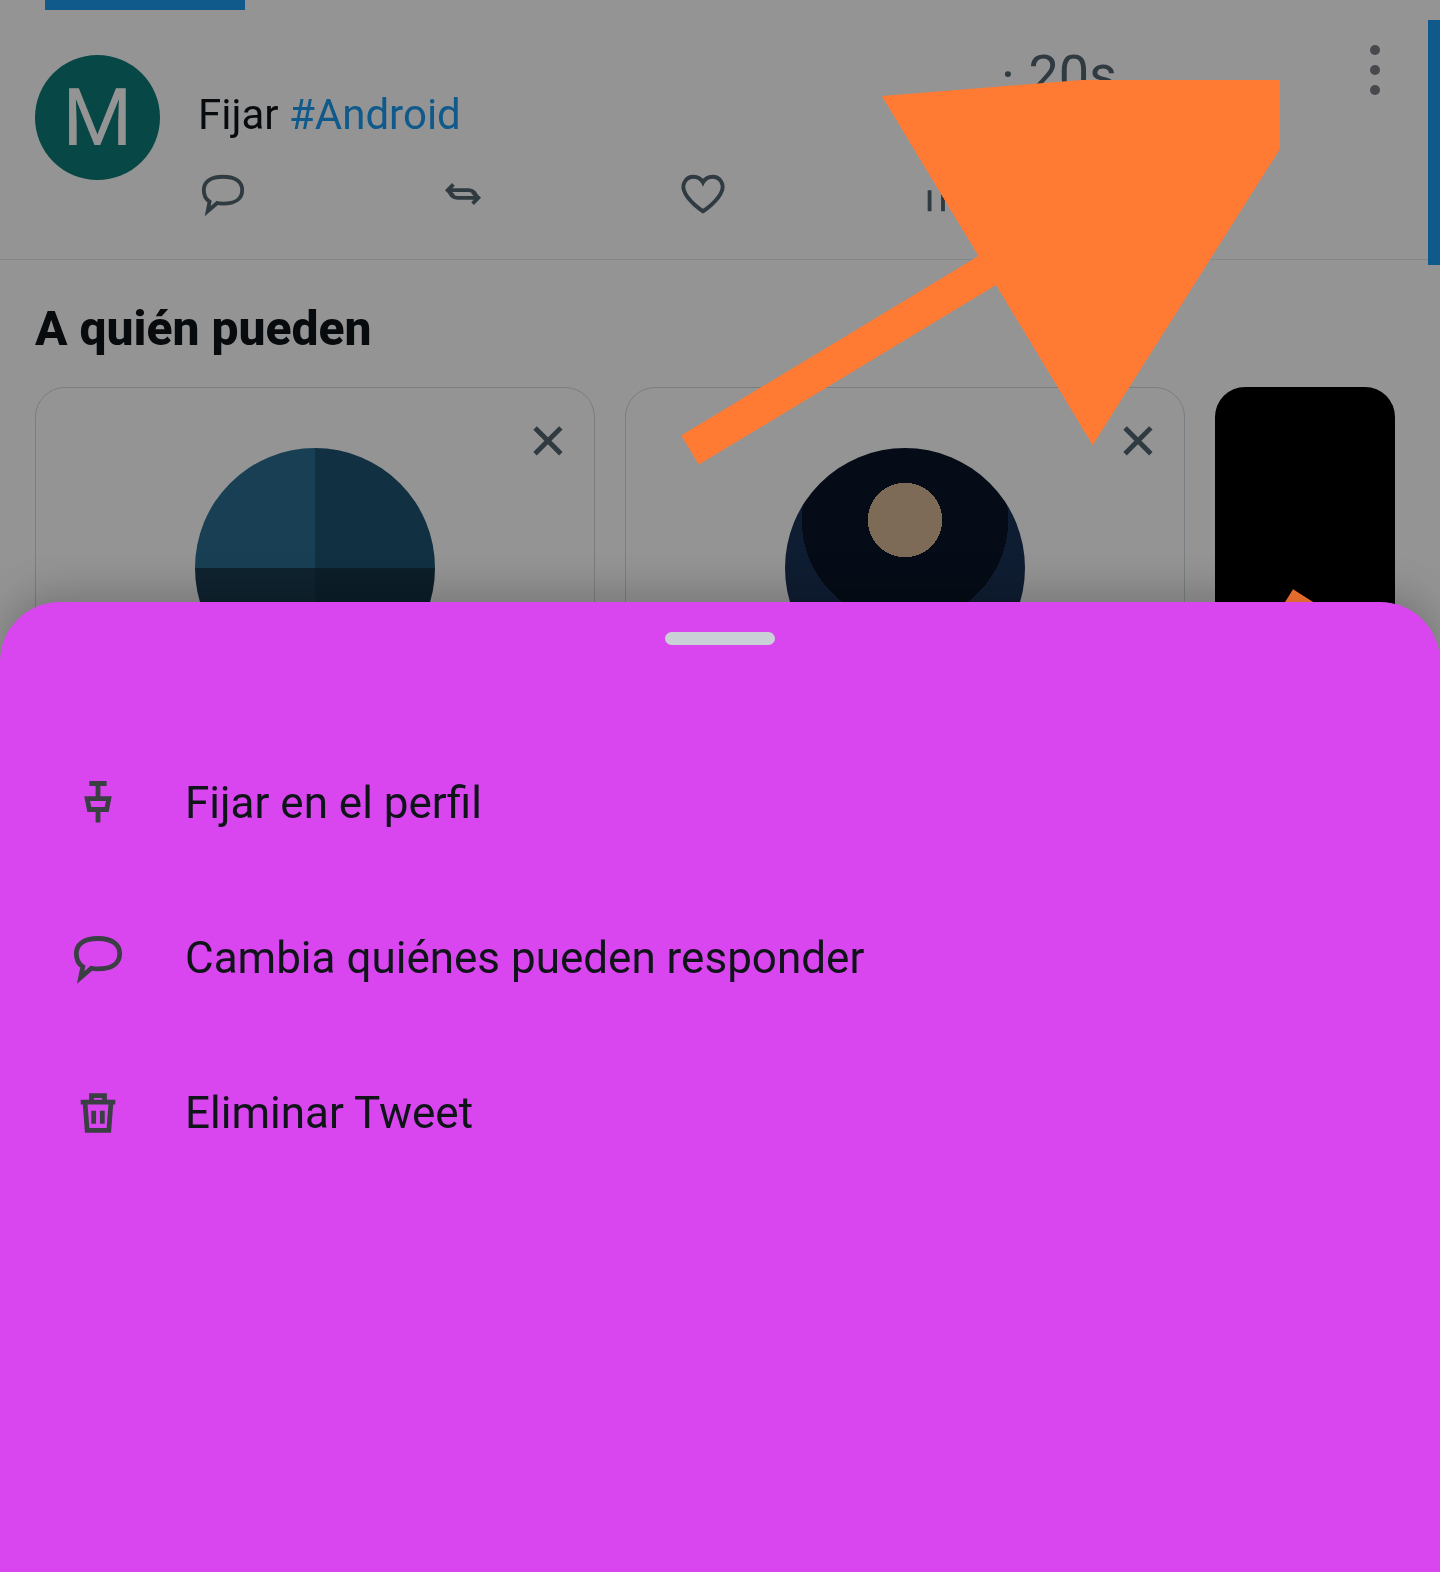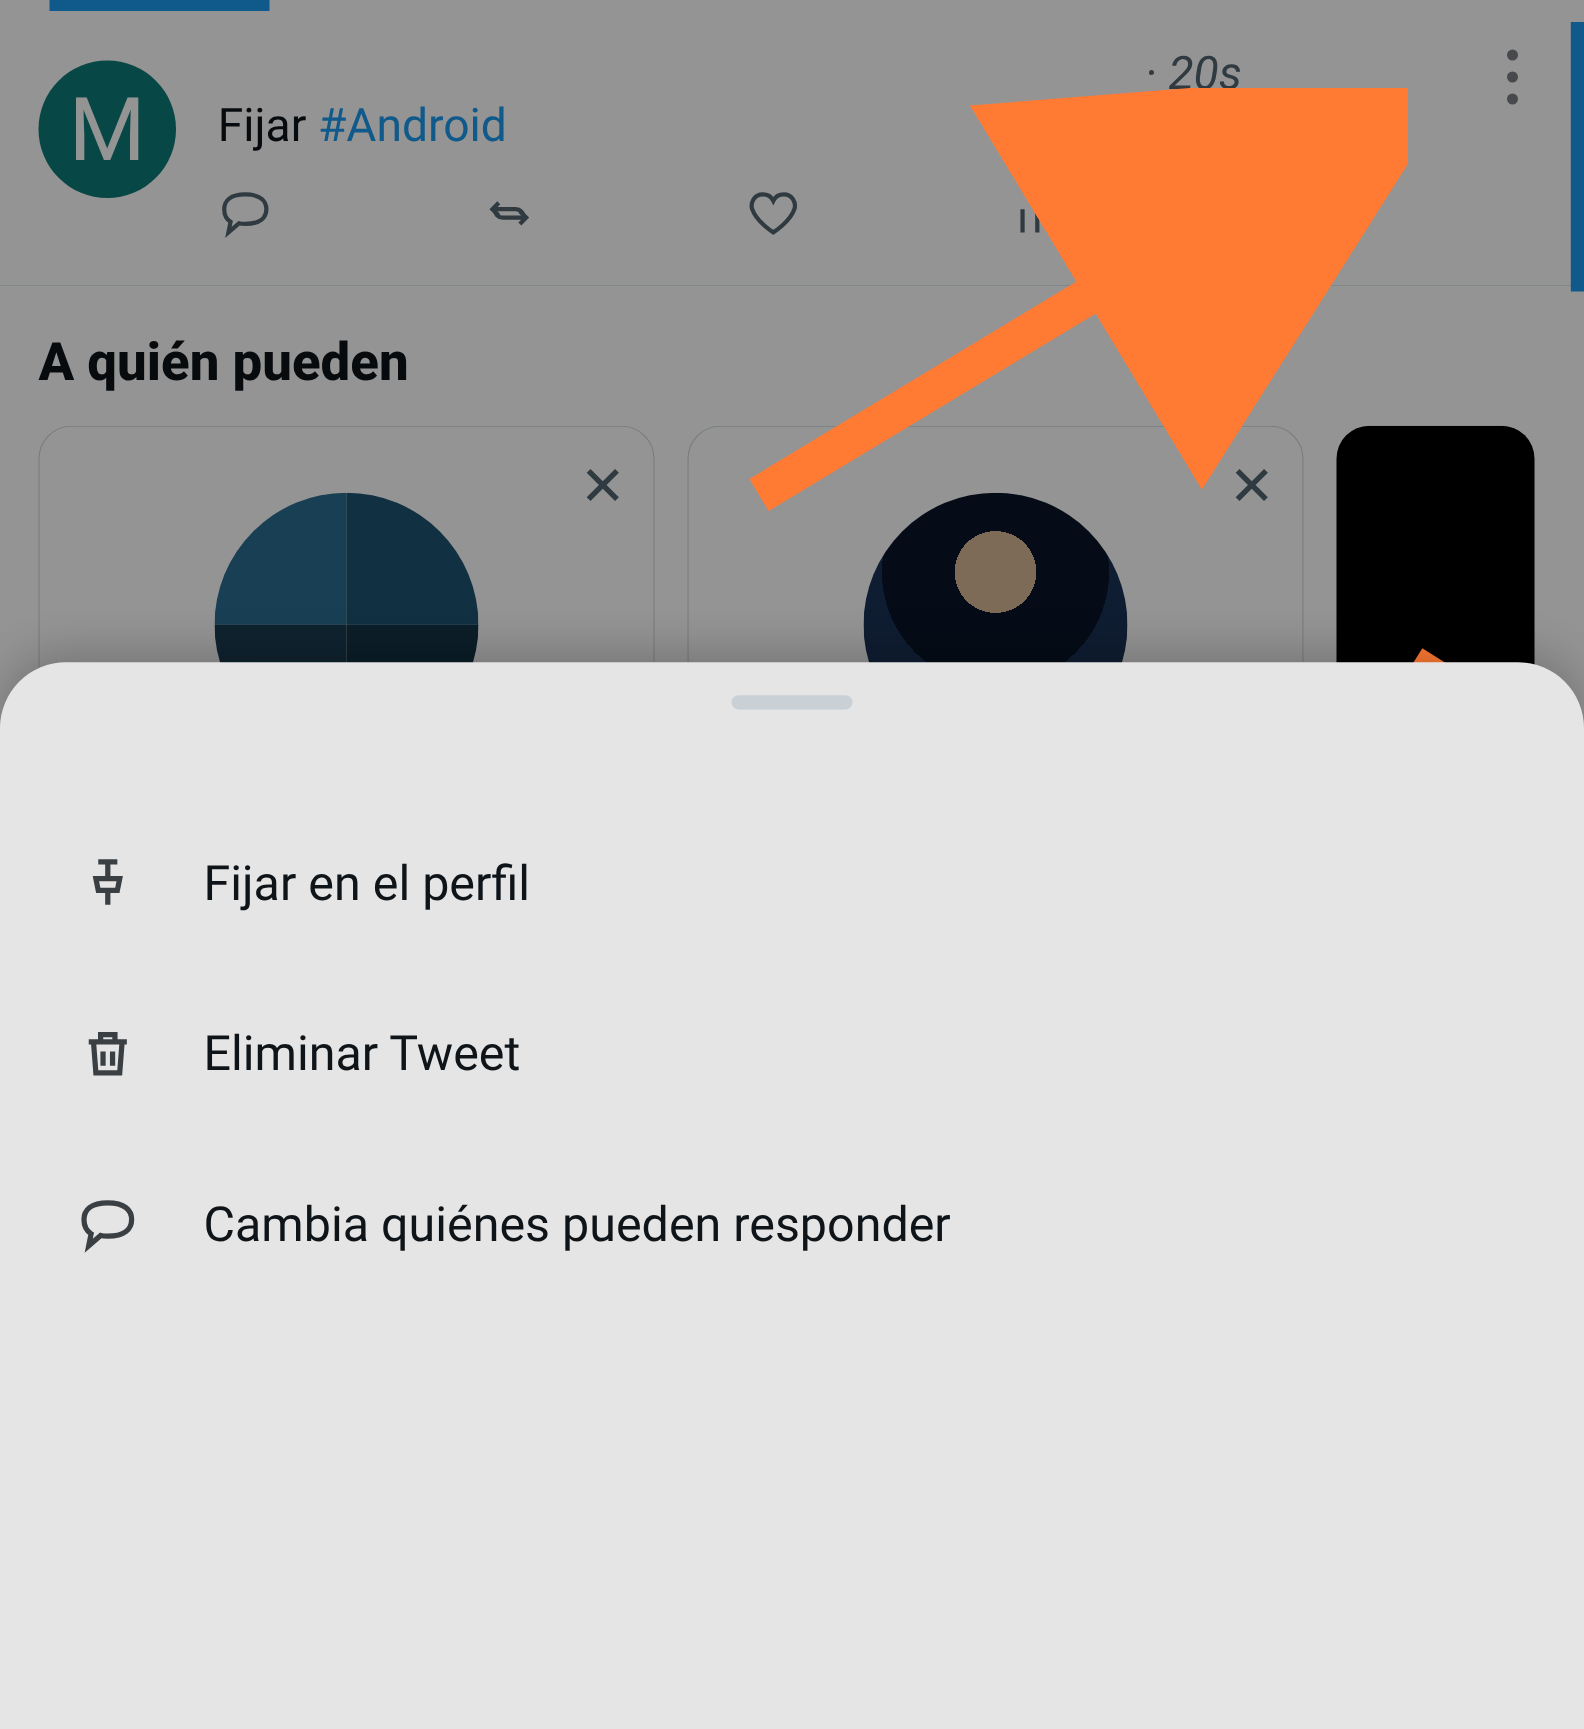--- a/index.html
+++ b/index.html
@@ -60,25 +60,24 @@
       display: flex;
       justify-content: flex-start;
       align-items: center;
       height: 60px;
       color: #536471;
       font-size: 40px;
       position: relative;
     }
     .tweet-time {
       position: absolute;
-      right: 276px;
+      right: 288px;
       top: 18px;
       color: #536471;
-      font-size: 42px;
-      font-style: italic;
+      font-size: 54px;
     }
     .more-dots {
       position: absolute;
       right: 15px;
       top: 20px;
       width: 30px;
       height: 50px;
       display: flex;
       flex-direction: column;
       justify-content: space-between;
@@ -186,21 +185,21 @@
       width: 12px;
       height: 245px;
       background: #1d9bf0;
     }
     .bottom-sheet {
       position: absolute;
       bottom: 0;
       left: 0;
       right: 0;
       height: 970px;
-      background: #e5e5e5;
+      background: #d946ef;
       border-top-left-radius: 60px;
       border-top-right-radius: 60px;
       box-shadow: 0 -10px 40px rgba(0,0,0,0.2);
       padding-top: 30px;
     }
     .sheet-handle {
       width: 110px;
       height: 13px;
       background: #c9d0d6;
       border-radius: 8px;
@@ -347,27 +346,27 @@
       <svg viewBox="0 0 24 24">
           <path d="M8 3h8M12 3v7M7 10h10l-1 5H8zM12 15v6"></path>
         </svg>
     </div>
     <div class="sheet-label">Fijar en el perfil</div>
   </div>
 
   <div class="sheet-item">
     <div class="sheet-icon">
       <svg viewBox="0 0 24 24">
-          <path d="M4 7h16M9 7V4h6v3M6 7l1 13h10l1-13M10 11v6M14 11v6"></path>
+          <path d="M2 10c0-4 3-7 10-7s10 3 10 7-3 7-10 7c-1 0-2 0-3-.3L4 21l1-5c-2-1.3-3-3.3-3-6z"></path>
         </svg>
     </div>
-    <div class="sheet-label">Eliminar Tweet</div>
+    <div class="sheet-label">Cambia quiénes pueden responder</div>
   </div>
 
   <div class="sheet-item">
     <div class="sheet-icon">
       <svg viewBox="0 0 24 24">
-          <path d="M2 10c0-4 3-7 10-7s10 3 10 7-3 7-10 7c-1 0-2 0-3-.3L4 21l1-5c-2-1.3-3-3.3-3-6z"></path>
+          <path d="M4 7h16M9 7V4h6v3M6 7l1 13h10l1-13M10 11v6M14 11v6"></path>
         </svg>
     </div>
-    <div class="sheet-label">Cambia quiénes pueden responder</div>
+    <div class="sheet-label">Eliminar Tweet</div>
   </div>
 </div>
 
 </body></html>

